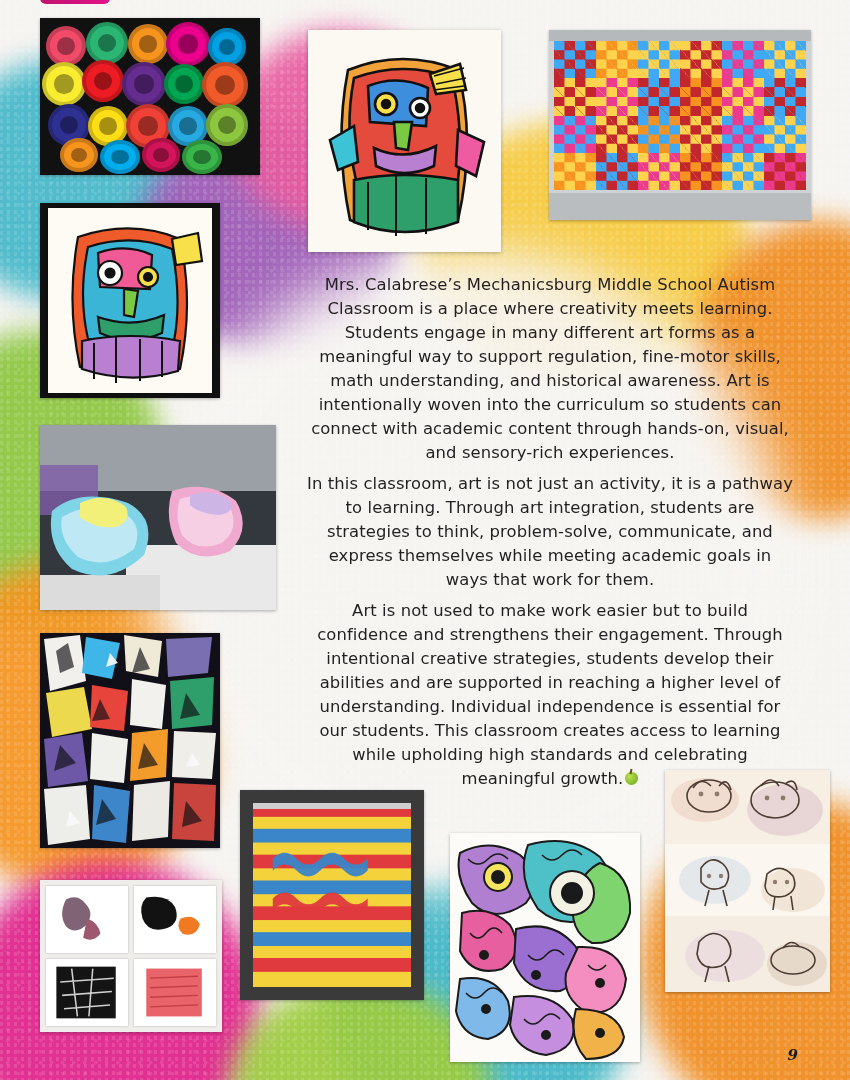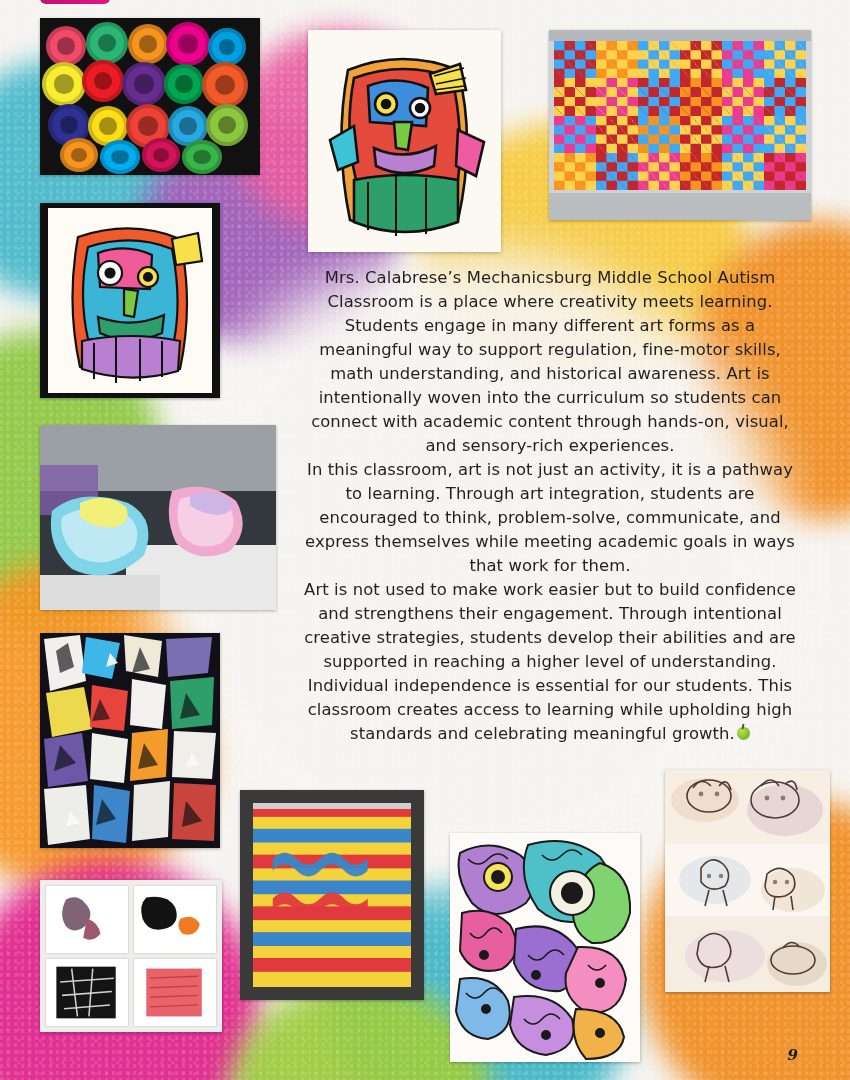--- a/index.html
+++ b/index.html
@@ -53,21 +53,21 @@
     left: 300px;
     top: 266px;
     width: 500px;
     font-family: "DejaVu Sans", sans-serif;
     font-size: 16.4px;
     line-height: 24px;
     color: #231f20;
     text-align: center;
     letter-spacing: .1px;
   }
-  #article p { margin: 0; }
+  #article p { margin: 7px; }
   .apple {
     display: inline-block;
     width: 13px;
     height: 13px;
     margin-left: 2px;
     vertical-align: -1px;
     border-radius: 50% 50% 55% 55%;
     background: radial-gradient(circle at 35% 35%, #bede4b, #7ab82e 70%);
     position: relative;
   }
@@ -523,18 +523,18 @@
         <circle cx="44" cy="106" r="2.2"></circle>
           <circle cx="56" cy="106" r="2.2"></circle>
         <circle cx="110" cy="112" r="2.2"></circle>
           <circle cx="122" cy="112" r="2.2"></circle>
       </g>
     </svg>
   </div>
 
   <div id="article">
     <p>Mrs. Calabrese’s Mechanicsburg Middle School Autism Classroom is a place where creativity meets learning. Students engage in many different art forms as a meaningful way to support regulation, fine-motor skills, math understanding, and historical awareness. Art is intentionally woven into the curriculum so students can connect with academic content through hands-on, visual, and sensory-rich experiences.</p>
-    <p>In this classroom, art is not just an activity, it is a pathway to learning. Through art integration, students are encouraged to think, problem-solve, communicate, and express themselves while meeting academic goals in ways that work for them.</p>
+    <p>In this classroom, art is not just an activity, it is a pathway to learning. Through art integration, students are strategies to think, problem-solve, communicate, and express themselves while meeting academic goals in ways that work for them.</p>
     <p><span>Art is not used to make work easier but to build confidence and strengthens their engagement. Through intentional creative strategies, students develop their abilities and are supported in reaching a higher level of understanding. Individual independence is essential for our students. This classroom creates access to learning while upholding high standards and celebrating meaningful growth.</span><span class="apple"></span></p>
   </div>
 
   <div id="page-number">9</div>
 </div>
 
 </body></html>

